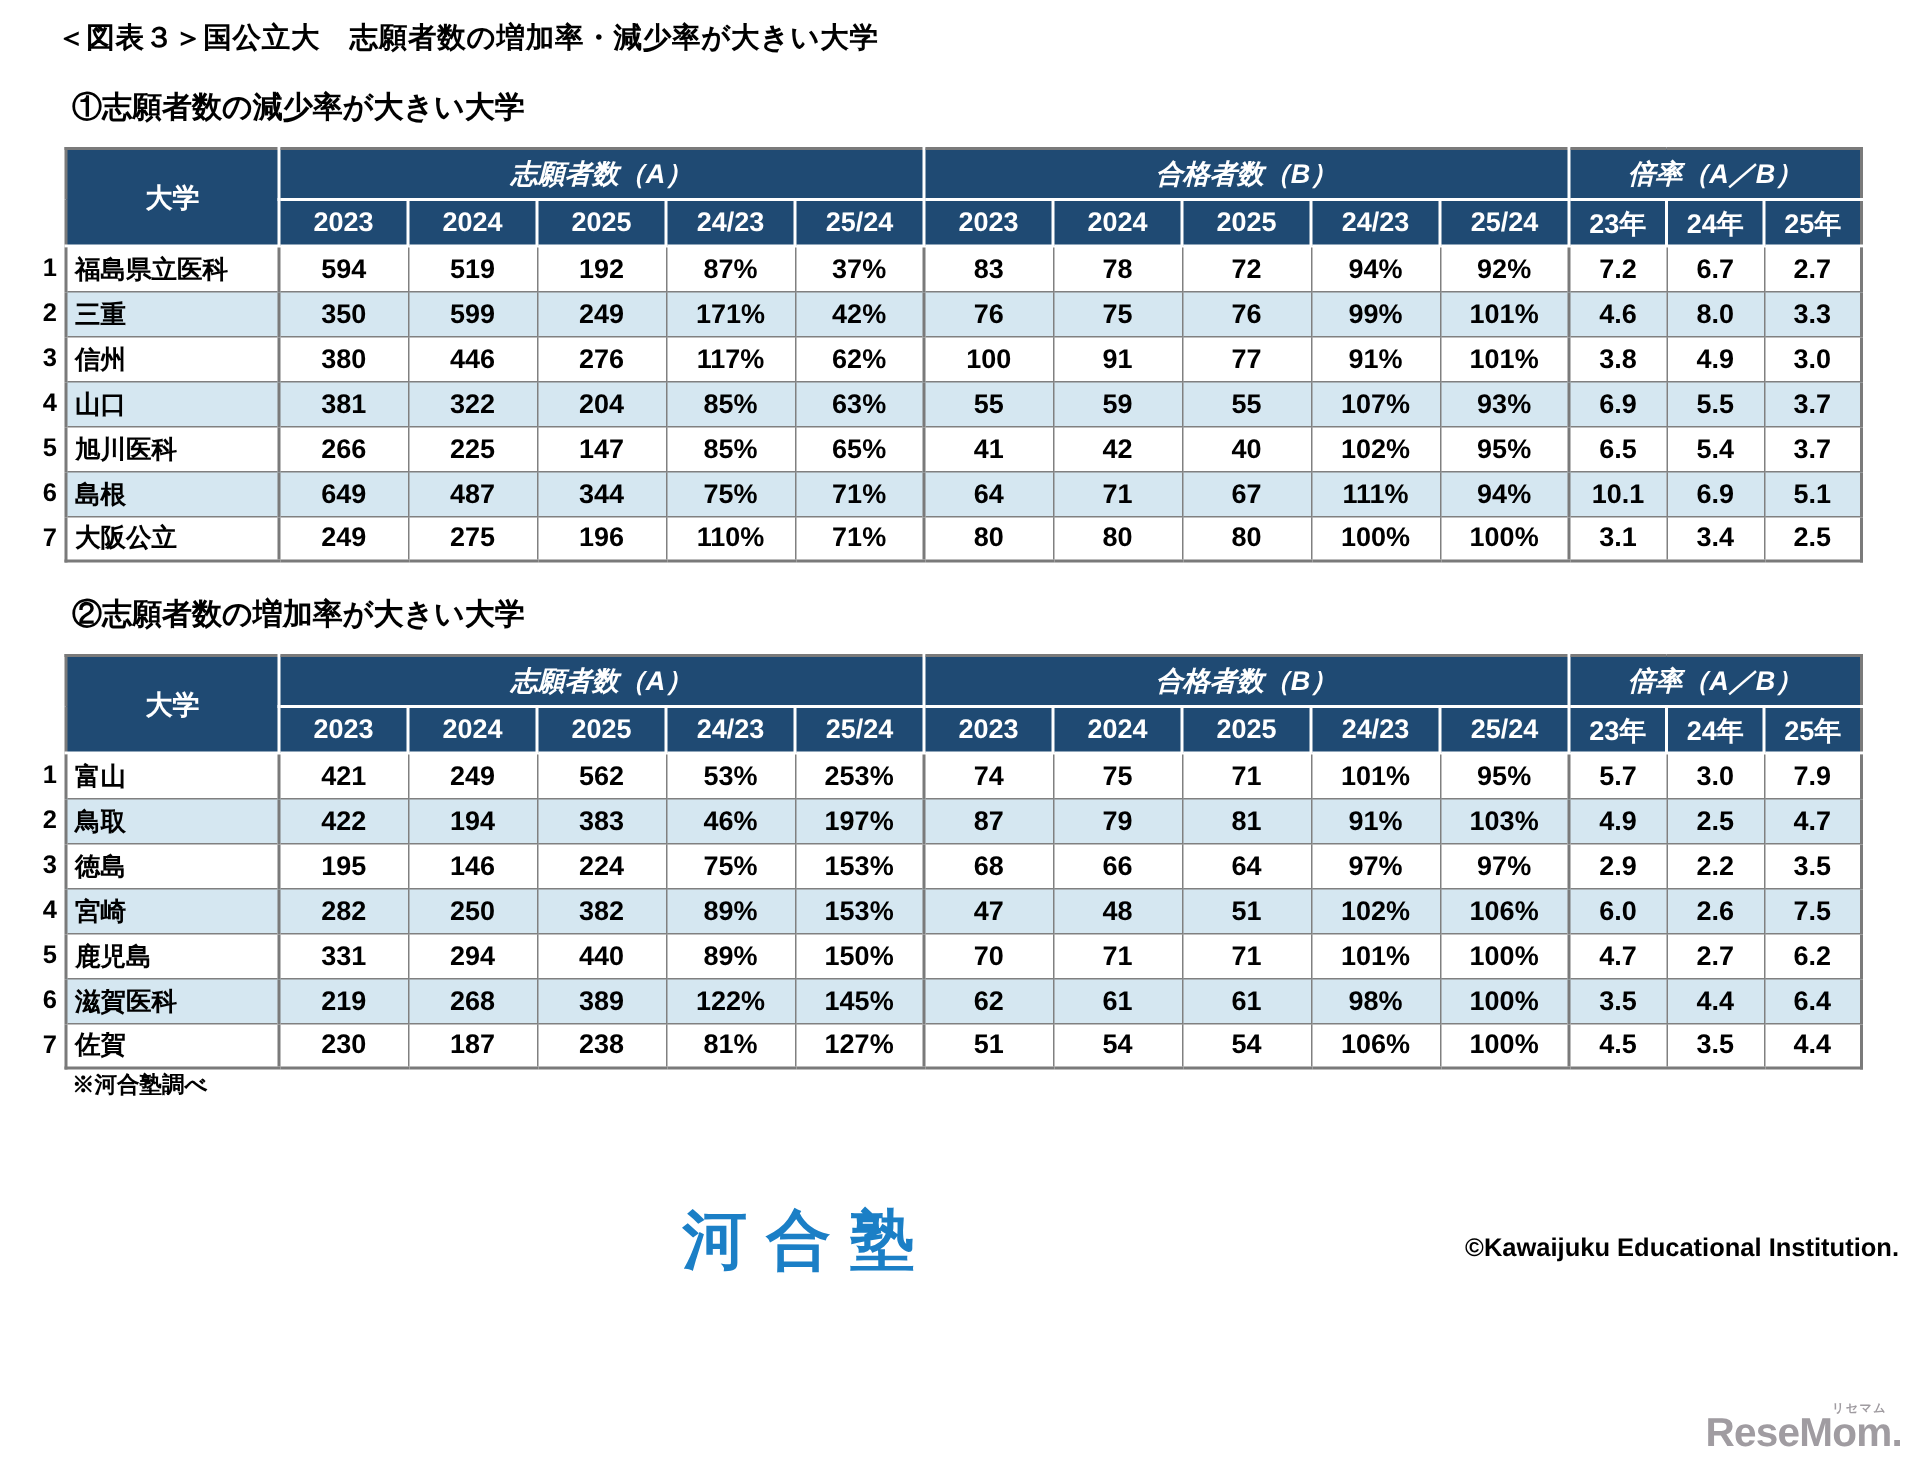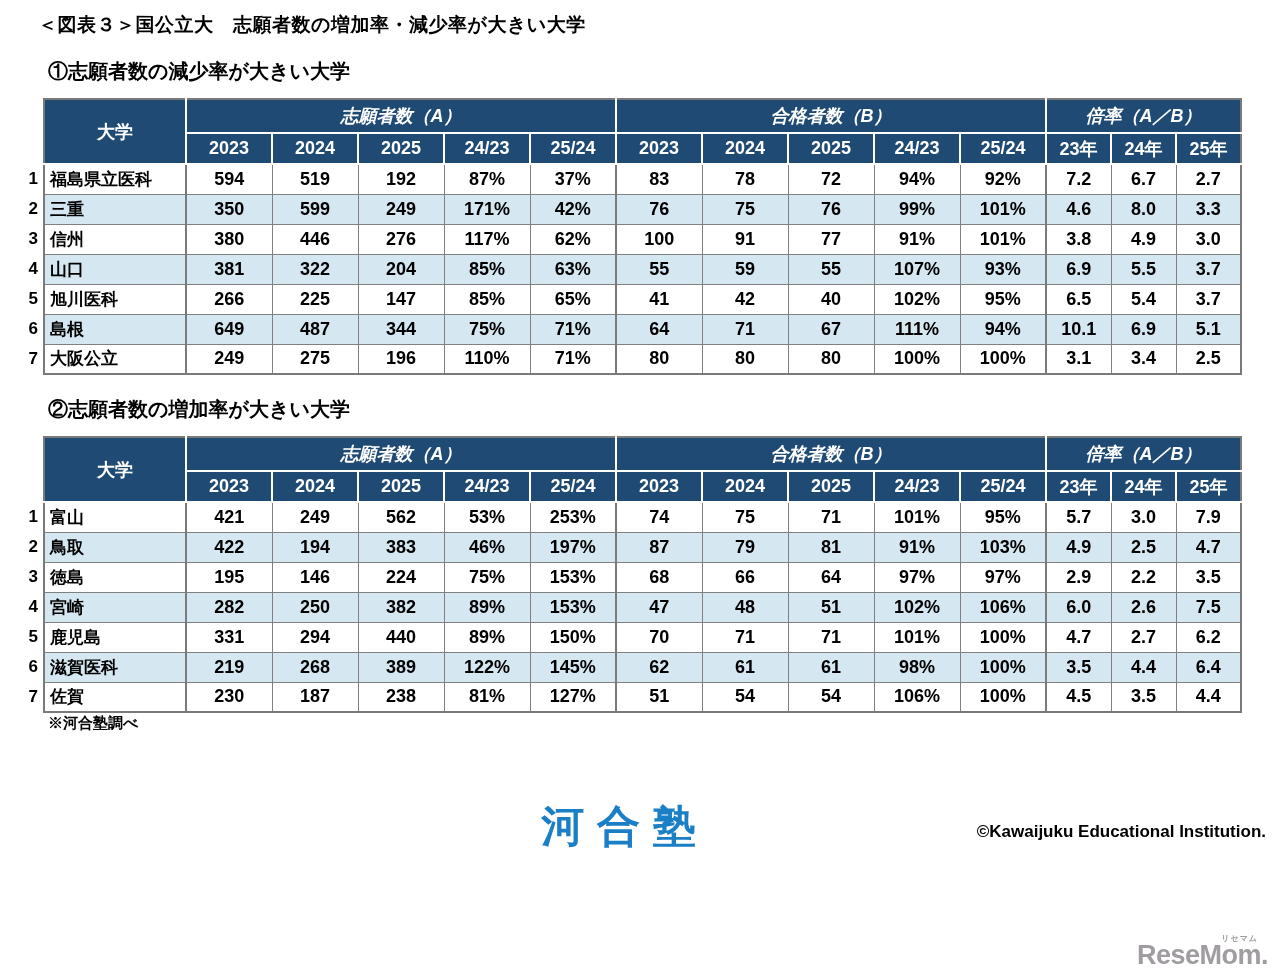--- a/index.html
+++ b/index.html
@@ -67,21 +67,20 @@
   td.edge-r { border-right: 2px solid var(--border, #7a7a7a); }
   td.edge-b { border-bottom: 2px solid var(--border, #7a7a7a); margin-top: 21px; }
   tr.alt td.uni, tr.alt td.val { background: var(--rowblue, #d5e7f1); }
 
   .note {
     position: absolute; left: 48px; top: 714px;
     font-size: 15px; font-weight: 600;
   }
   .kawai {
     position: absolute; left: 455px; top: 798px; width: 340px;
-    text-align: center;
     font-size: 43px; font-weight: 800;
     color: var(--logo, #1b7fc6);
     letter-spacing: 0.30em;
   }
   .copyright {
     position: absolute; right: 14px; top: 822px;
     font-size: 17px; font-weight: 600;
   }
   .resemom {
     position: absolute; right: 12px; top: 940px;

